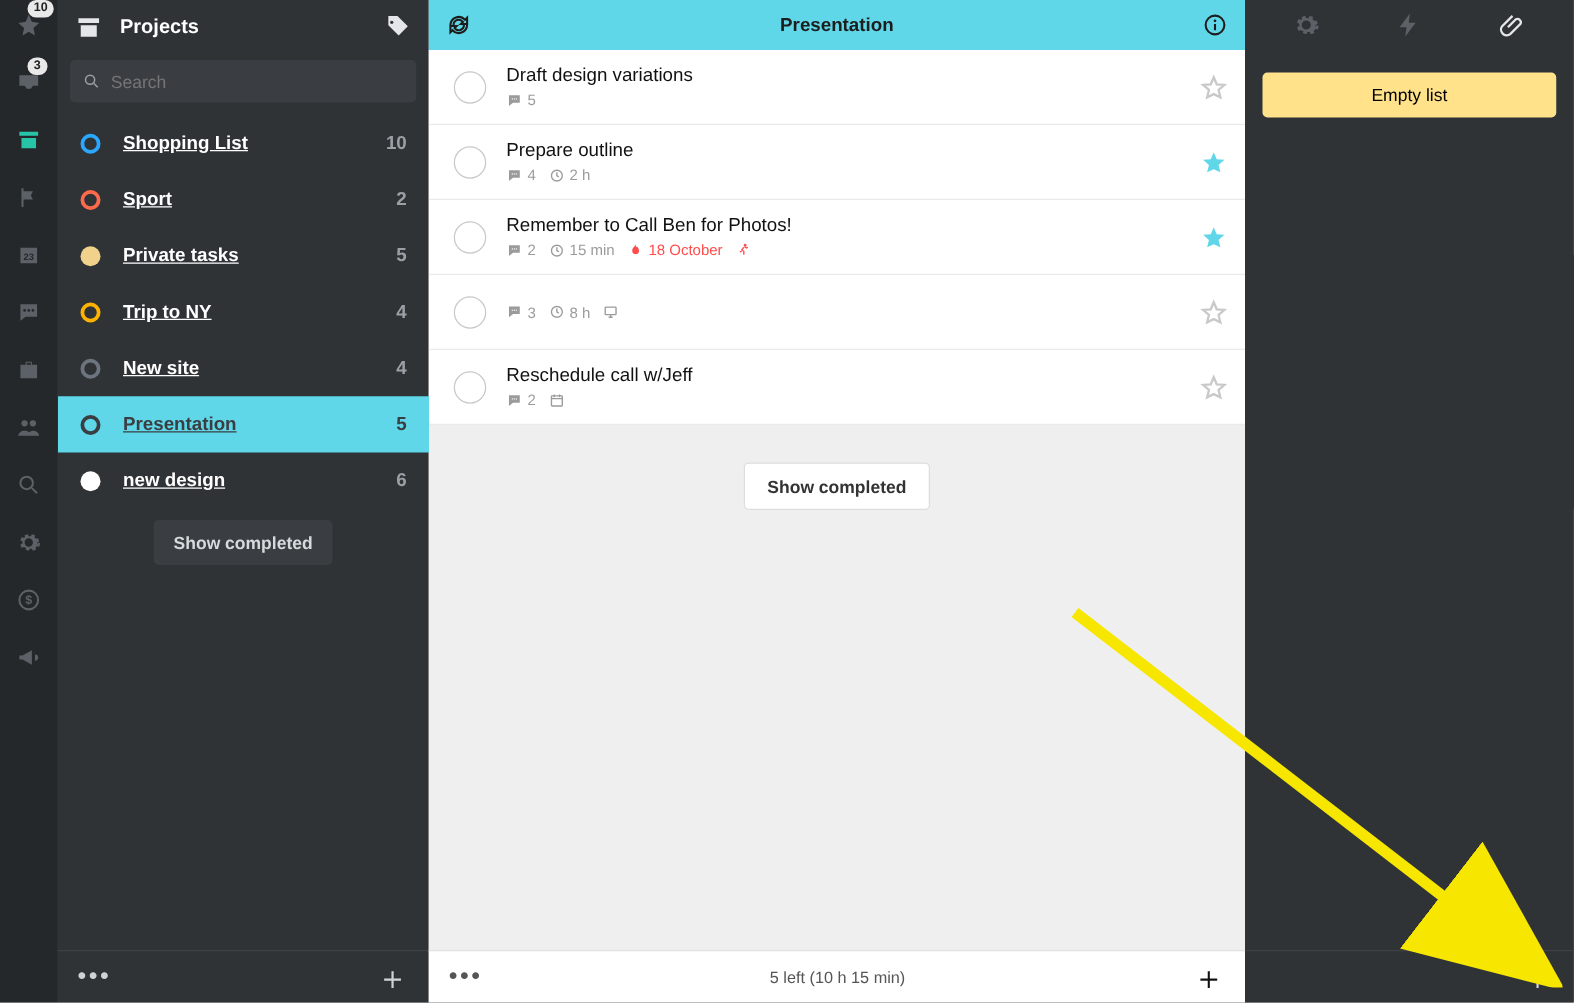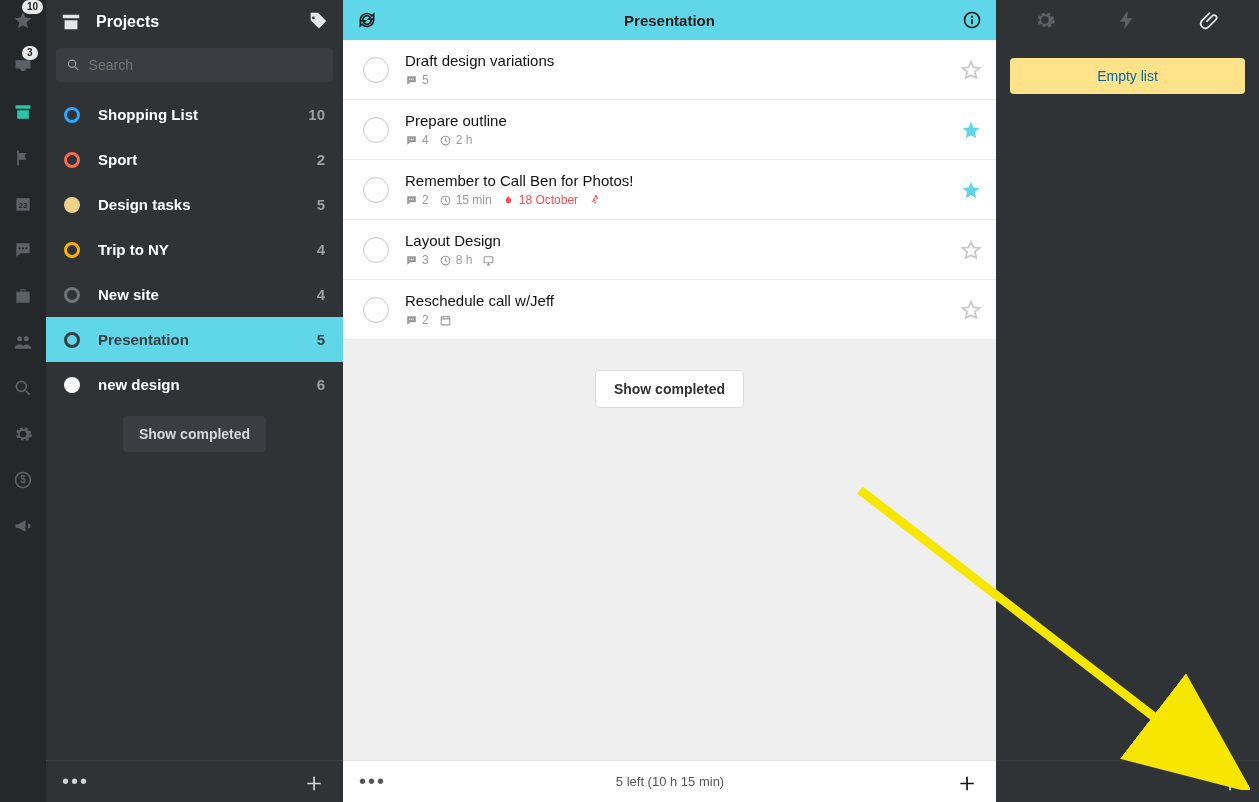--- a/index.html
+++ b/index.html
@@ -107,21 +107,21 @@
   }
   .project-item.selected .proj-count { color: #3a3e42; }
   .proj-dot {
     width: 16px; height: 16px;
     border-radius: 50%;
     margin-right: 18px;
     border: 3px solid;
     flex-shrink: 0;
   }
   .proj-dot.filled { border: none; }
-  .proj-name { flex: 1; white-space: nowrap; overflow: hidden; text-overflow: ellipsis; }
+  .proj-name { flex: 1; white-space: nowrap; overflow: hidden; text-overflow: ellipsis; text-decoration: underline; }
   .proj-count { color: #9aa0a6; font-weight: 600; font-size: 15px; }
 
   .show-completed-side {
     margin: 16px auto 0;
     background: #3a3e42;
     color: #d7dadd;
     border: none;
     border-radius: 4px;
     padding: 10px 16px;
     font-size: 14px;
@@ -236,21 +236,21 @@
     padding: 0 8px;
     color: #5b6166;
   }
   .detail-header .dh { cursor:pointer; padding:6px 18px; }
   .detail-header .dh.active { color: #e4e6e8; }
   .detail-header svg { width: 22px; height: 22px; fill: currentColor; }
 
   .empty-banner {
     margin: 14px 14px 0 14px;
     background: #ffe28a;
-    color: #0369a1;
+    color: #000000;
     border-radius: 4px;
     text-align: center;
     padding: 10px 0;
     font-size: 14px;
   }
   .detail-footer {
     height: 42px;
     border-top: 1px solid #3d4145;
     display: flex;
     align-items: center;
@@ -372,21 +372,21 @@
         <span class="proj-name">Shopping List</span>
         <span class="proj-count">10</span>
       </div>
       <div class="project-item">
         <span class="proj-dot" style="border-color: rgb(255, 106, 77); background: transparent;"></span>
         <span class="proj-name">Sport</span>
         <span class="proj-count">2</span>
       </div>
       <div class="project-item">
         <span class="proj-dot filled" style="background: rgb(240, 210, 138);"></span>
-        <span class="proj-name">Design tasks</span>
+        <span class="proj-name">Private tasks</span>
         <span class="proj-count">5</span>
       </div>
       <div class="project-item">
         <span class="proj-dot" style="border-color: rgb(255, 179, 0); background: transparent;"></span>
         <span class="proj-name">Trip to NY</span>
         <span class="proj-count">4</span>
       </div>
       <div class="project-item">
         <span class="proj-dot" style="border-color: rgb(108, 117, 125); background: transparent;"></span>
         <span class="proj-name">New site</span>
@@ -510,21 +510,20 @@
               </span>
             </div>
           </div>
           <div class="task-star active"><svg viewBox="0 0 24 24">
               <path d="M12 3l2.6 6.2 6.7.5-5.1 4.4 1.6 6.5L12 17.8 6.2 20.6l1.6-6.5L2.7 9.7l6.7-.5z"></path>
             </svg></div>
         </div>
         <div class="task">
           <div class="task-check"></div>
           <div class="task-body">
-            <div class="task-title">Layout Design</div>
             <div class="task-meta">
               <span class="meta-group">
                 <svg viewBox="0 0 24 24">
                   <path d="M4 4h16v11H10l-6 5z"></path>
                   <circle cx="9" cy="9.5" r="1" fill="#fff"></circle>
                   <circle cx="12" cy="9.5" r="1" fill="#fff"></circle>
                   <circle cx="15" cy="9.5" r="1" fill="#fff"></circle>
                 </svg>
                 <span>3</span>
               </span>

